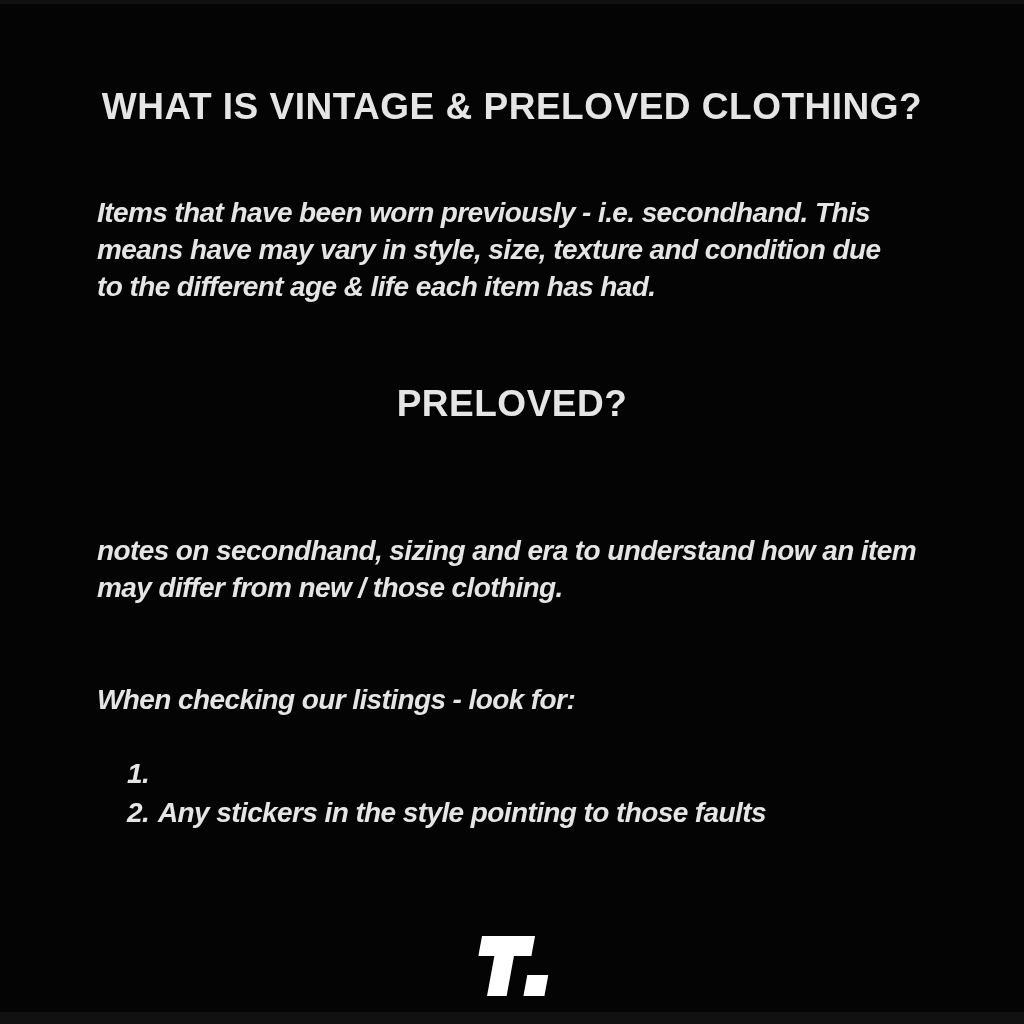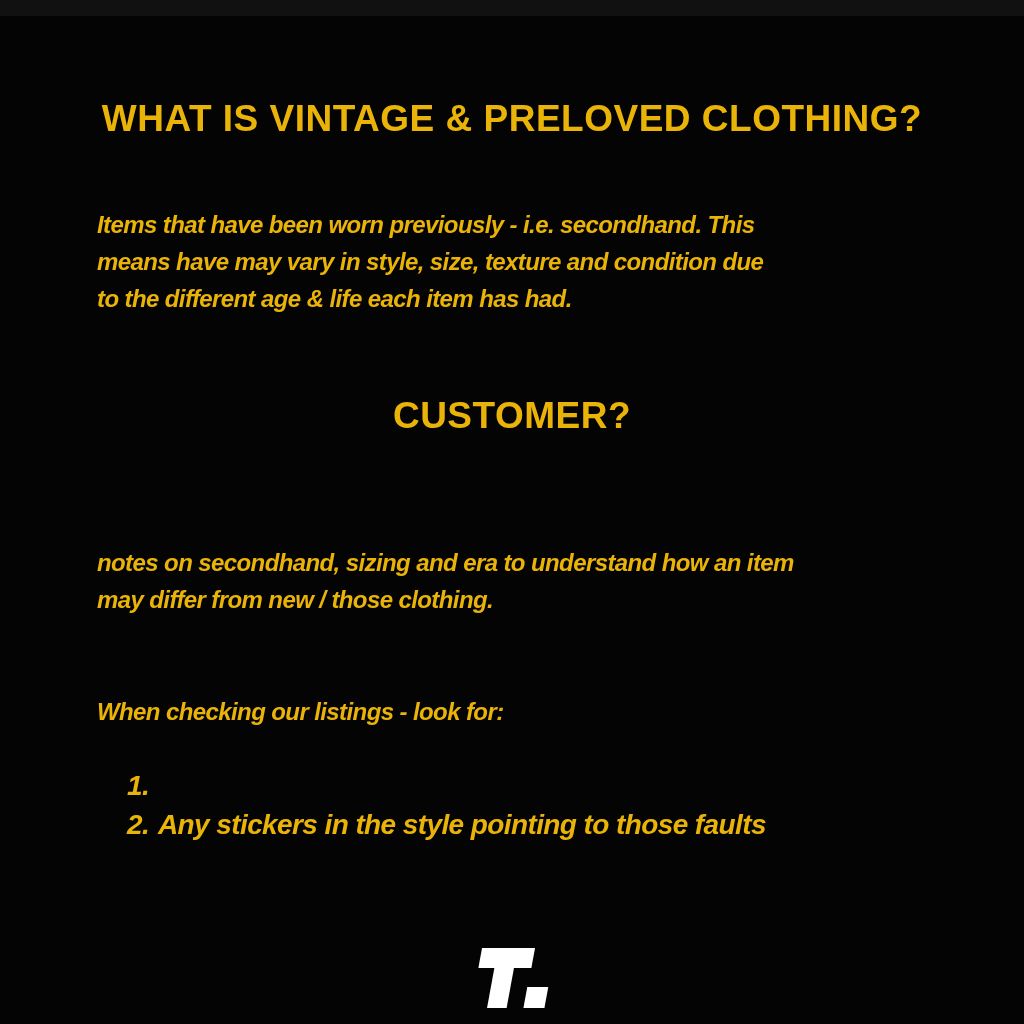--- a/index.html
+++ b/index.html
@@ -4,22 +4,22 @@
 <style>
   * { margin: 0; padding: 0; box-sizing: border-box; }
   html, body { background: #111; }
   .canvas {
     position: relative;
     width: 1024px;
     height: 1008px;
     background: #040404;
     overflow: hidden;
     font-family: "Liberation Sans", sans-serif;
-    color: #eab308;
-    margin: 16px auto;
+    color: #e5e5e5;
+    margin: 4px auto;
   }
   .page-title {
     position: absolute;
     top: 82px;
     left: 0;
     width: 100%;
     text-align: center;
     font-size: 37px;
     line-height: 42px;
     font-weight: 800;
@@ -36,21 +36,21 @@
     line-height: 56px;
     font-weight: 800;
     letter-spacing: 0.5px;
   }
   .section-heading .hline { display: block; }
   .body-block {
     position: absolute;
     left: 97px;
     font-style: italic;
     font-weight: bold;
-    font-size: 24px;
+    font-size: 28px;
     line-height: 37px;
     letter-spacing: -0.6px;
     white-space: nowrap;
   }
   .body-block .line { display: block; }
   .intro-paragraph { top: 190px; }
   .customer-paragraph { top: 528px; }
   .listings-note { top: 677px; }
   .checklist {
     position: absolute;
@@ -81,21 +81,21 @@
 
   <h1 class="page-title">WHAT IS VINTAGE &amp; PRELOVED CLOTHING?</h1>
 
   <div class="body-block intro-paragraph">
     <span class="line">Items that have been worn previously - i.e. secondhand. This</span>
     <span class="line">means have may vary in style, size, texture and condition due</span>
     <span class="line">to the different age &amp; life each item has had.</span>
   </div>
 
   <h2 class="section-heading">
-    <span class="hline">CUSTOMER?</span>
+    <span class="hline">PRELOVED?</span>
   </h2>
 
   <div class="body-block customer-paragraph">
     <span class="line">notes on secondhand, sizing and era to understand how an item</span>
     <span class="line">may differ from new / those clothing.</span>
   </div>
 
   <div class="body-block listings-note">When checking our listings - look for:</div>
 
   <div class="checklist">

